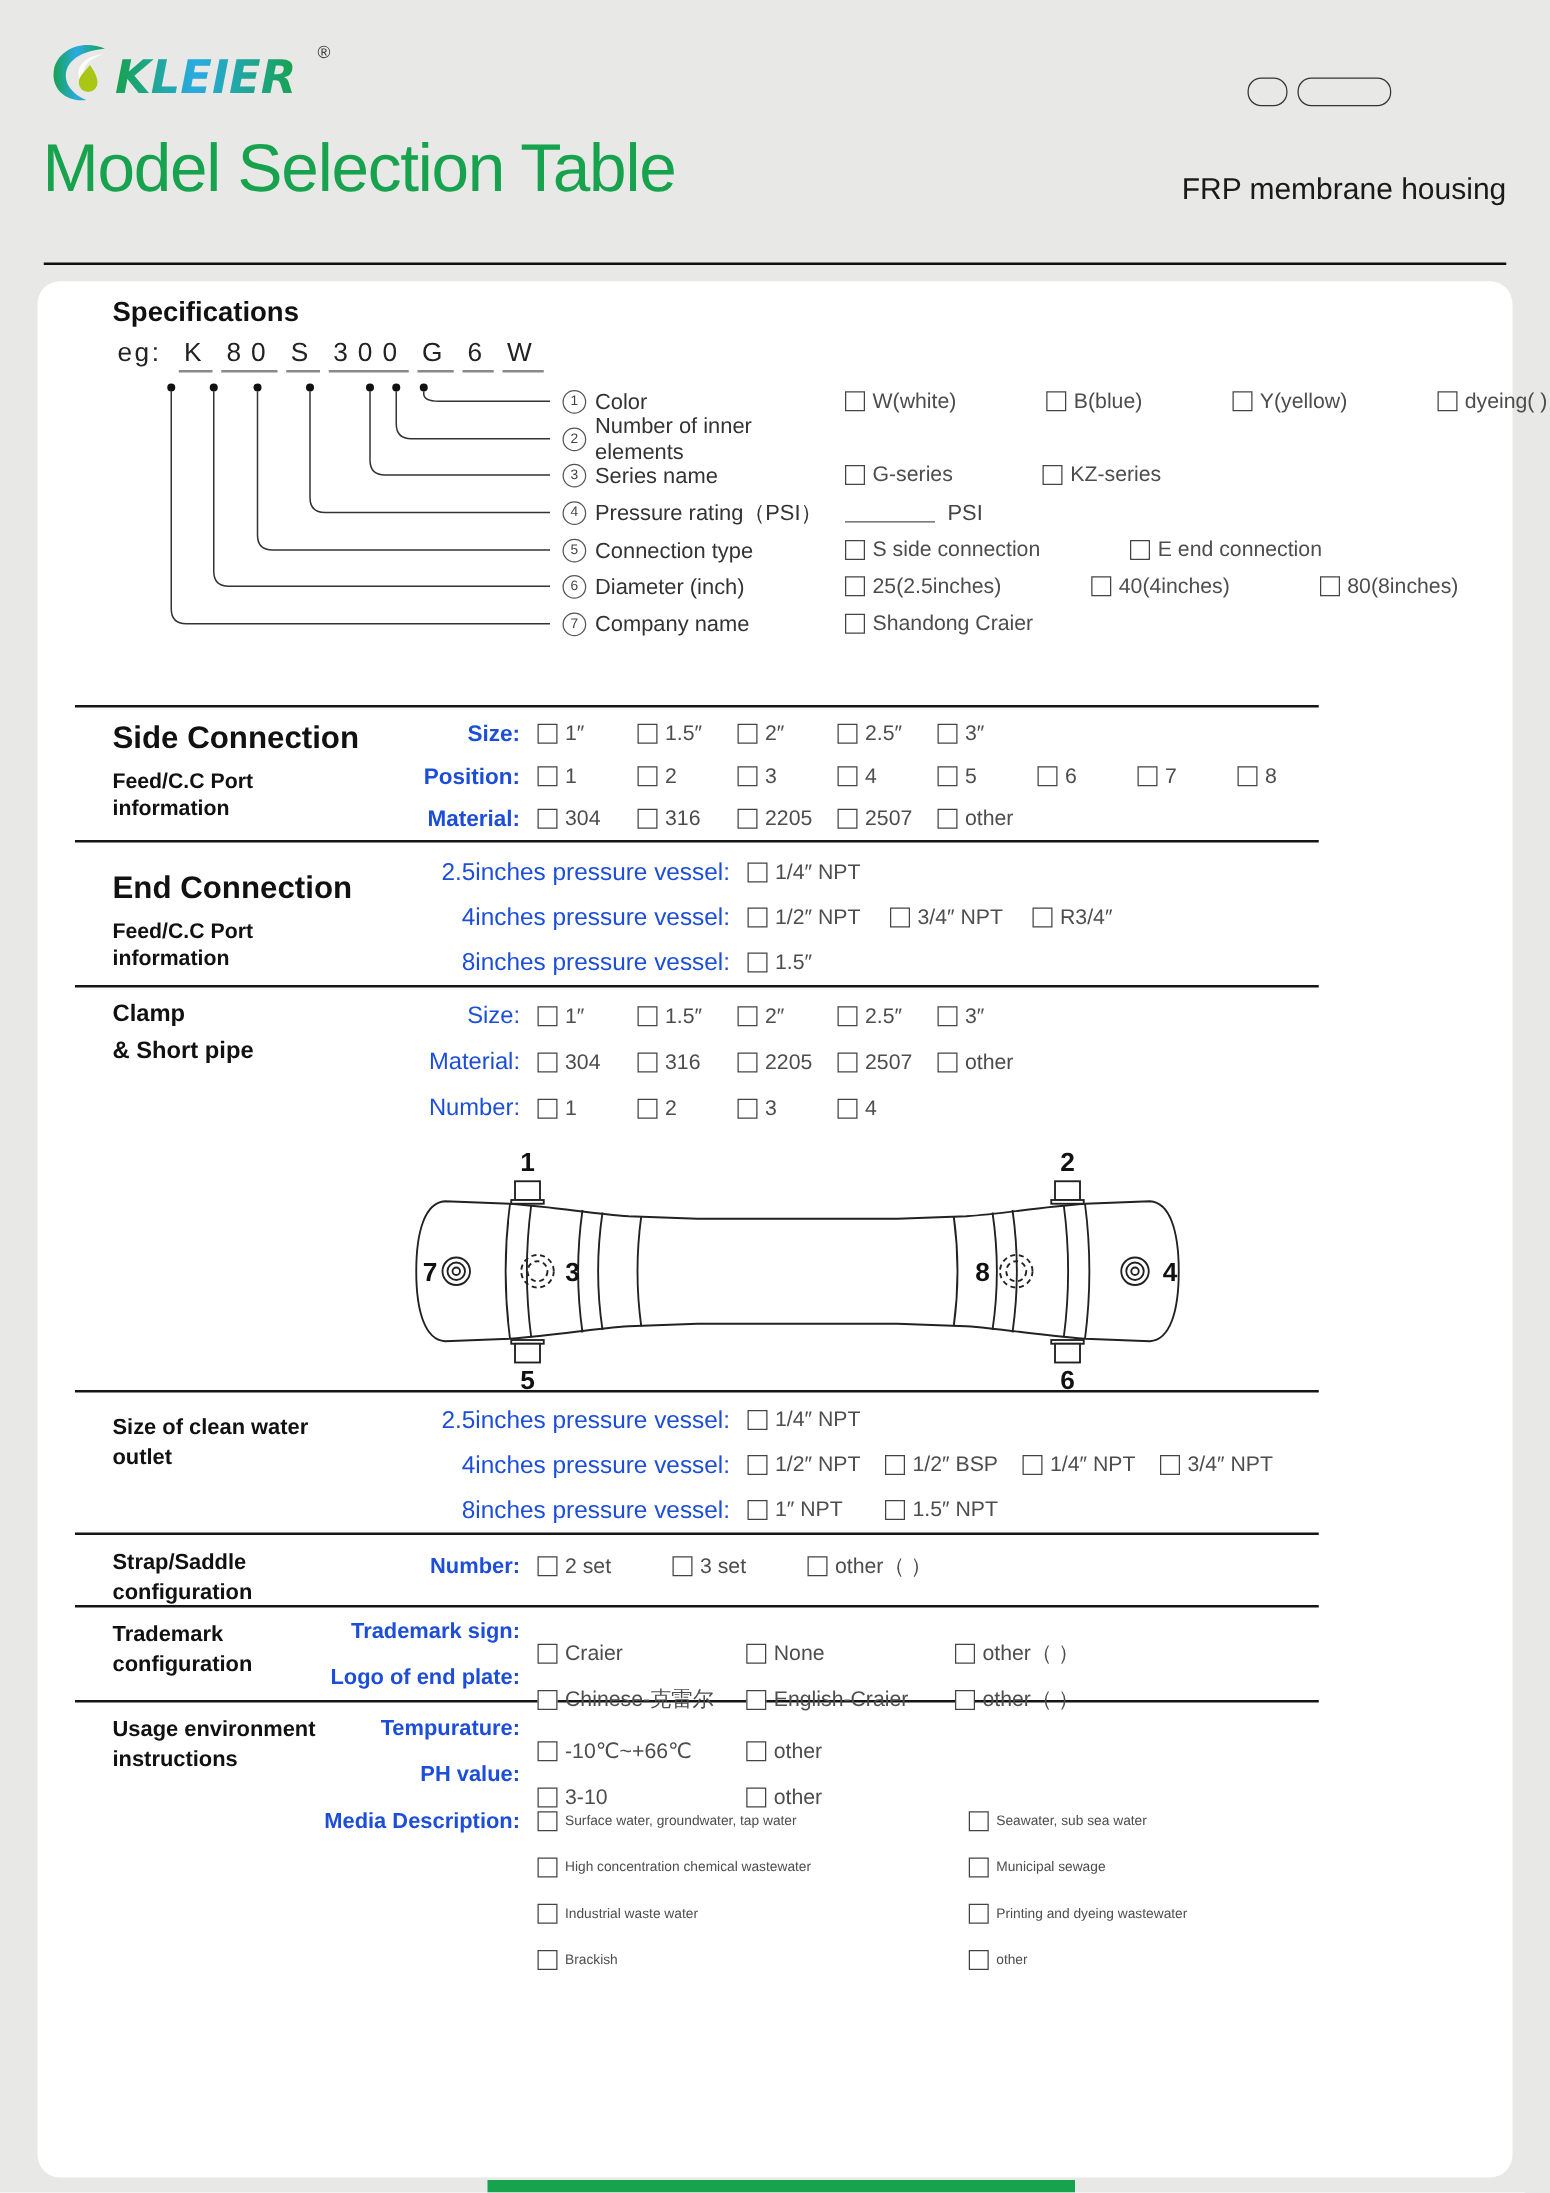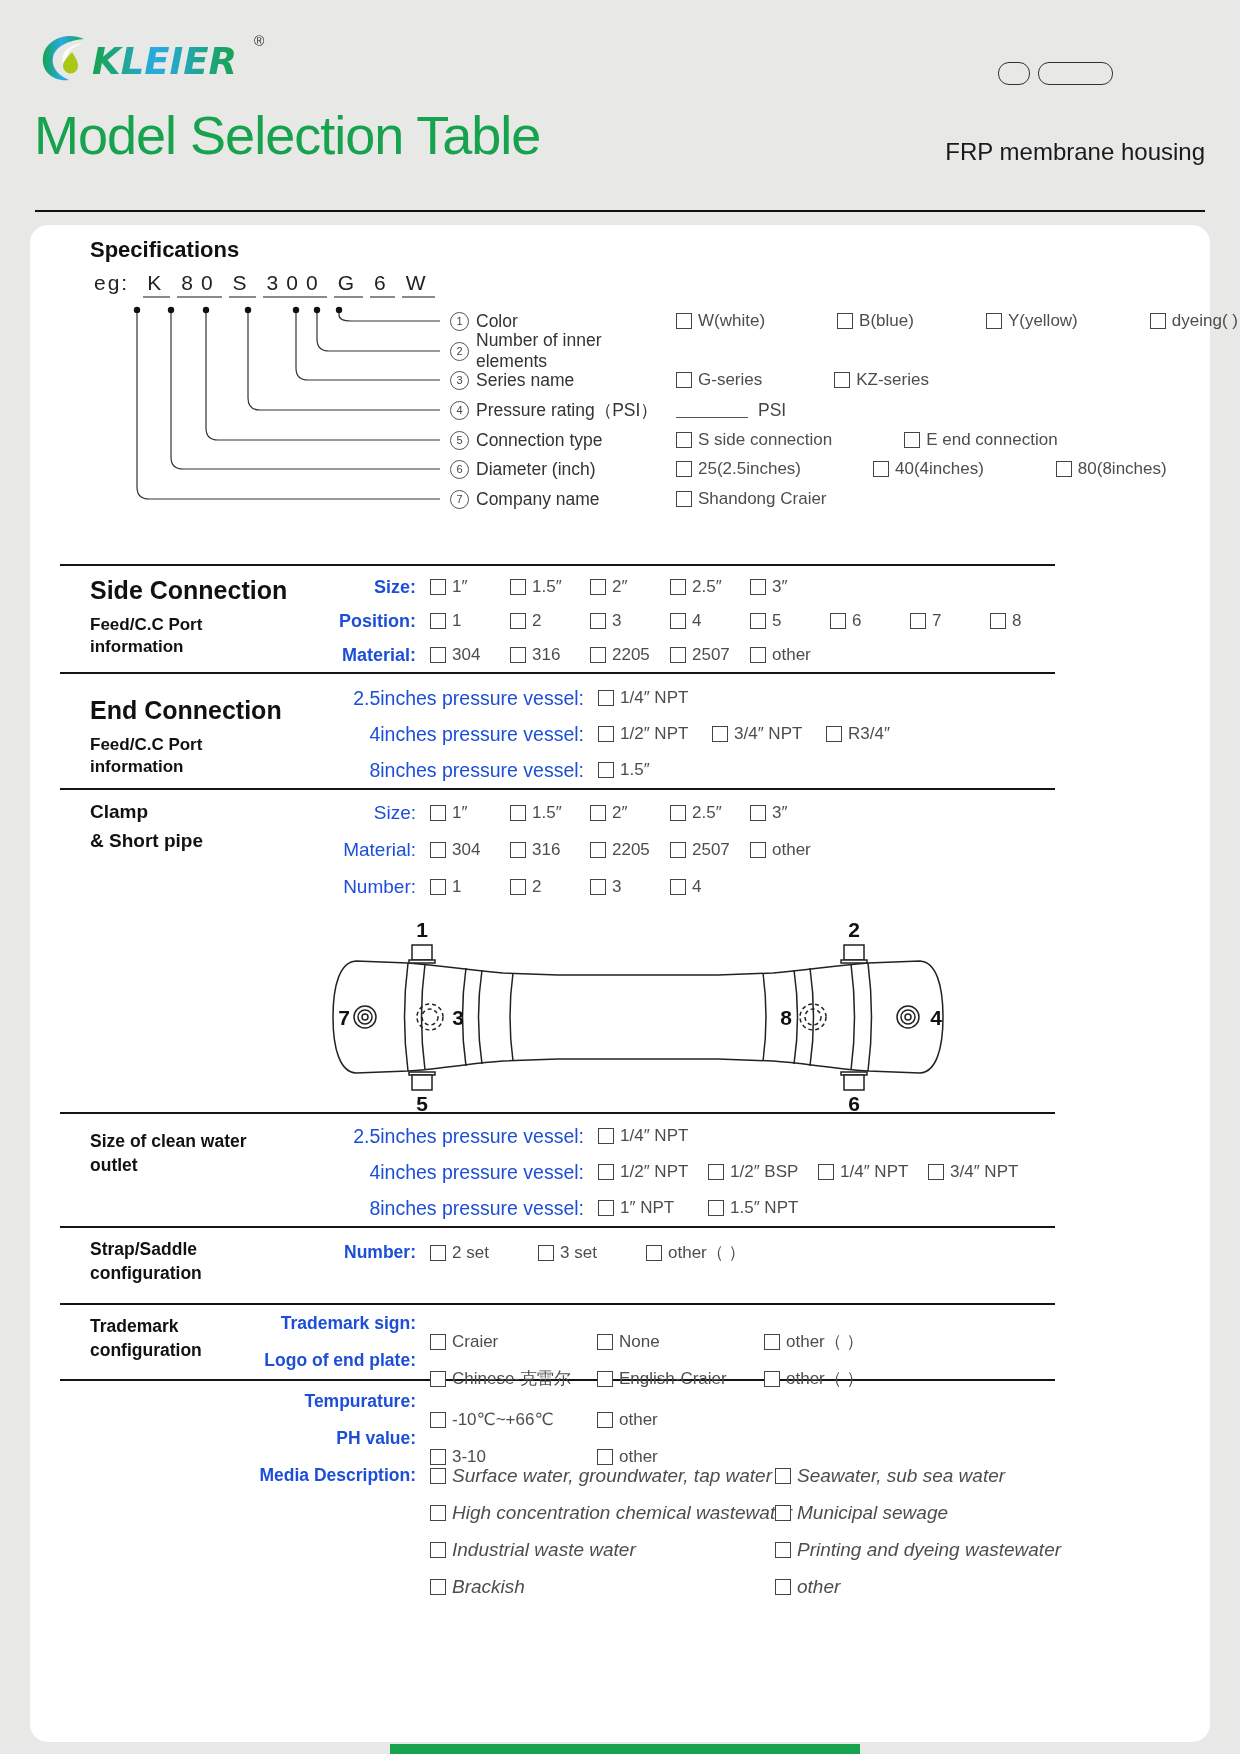--- a/index.html
+++ b/index.html
@@ -82,21 +82,21 @@
     background:#fff;margin-right:6px;flex:0 0 auto;
   }
   .ol{font-size:17px;color:#4d4d4d;white-space:nowrap;}
   .cols80  .opt{width:80px;}
   .cols114 .opt{width:114px;}
   .cols110 .opt{width:110px;}
   .cols108 .opt{width:108px;}
   .cols167 .opt{width:167px;margin-top:36px;}
   .media .opt:first-child{width:335px;}
   .media .opt{margin-right:10px;}
-  .sm-ol .ol{font-size:19px;font-style:italic;}
+  .sm-ol .ol{font-size:11px;}
   
   .diagram{margin:14px 0 0 278px;width:660px;}
   .dnum{font-size:21px;font-weight:700;fill:#111;}
   
   .footer-bar{position:absolute;left:390px;bottom:0;width:470px;height:10px;background:#17a24e;}
 </style>
 </head>
 <body>
 
 <div class="logo-wrap">
@@ -584,21 +584,21 @@
               <span class="cb"></span>
               <span class="ol">1.5″ NPT</span>
             </span>
           </span>
       </div>
     </div>
   </section>
 
   <div class="rule"></div>
 
-  <section class="sec strap smh" style="height:75px">
+  <section class="sec strap smh" style="height:56px">
     <div class="sec-head" style="top:10px">
       <div class="sec-title">Strap/Saddle configuration</div>
     </div>
     <div class="rows" style="padding-top:6px">
       <div class="row">
         <span class="rlabel">Number:</span>
         <span class="opts cols108">
             <span class="opt">
               <span class="cb"></span>
               <span class="ol">2 set</span>
@@ -656,20 +656,23 @@
               <span class="ol">other（      ）</span>
             </span>
           </span>
       </div>
     </div>
   </section>
 
   <div class="rule"></div>
 
   <section class="sec usage smh" style="height:230px">
+    <div class="sec-head" style="top:10px">
+      <div class="sec-title">Usage environment instructions</div>
+    </div>
     <div class="rows" style="padding-top:2px">
       <div class="row">
         <span class="rlabel">Tempurature:</span>
         <span class="opts cols167">
             <span class="opt">
               <span class="cb"></span>
               <span class="ol">-10℃~+66℃</span>
             </span>
             <span class="opt">
               <span class="cb"></span>

